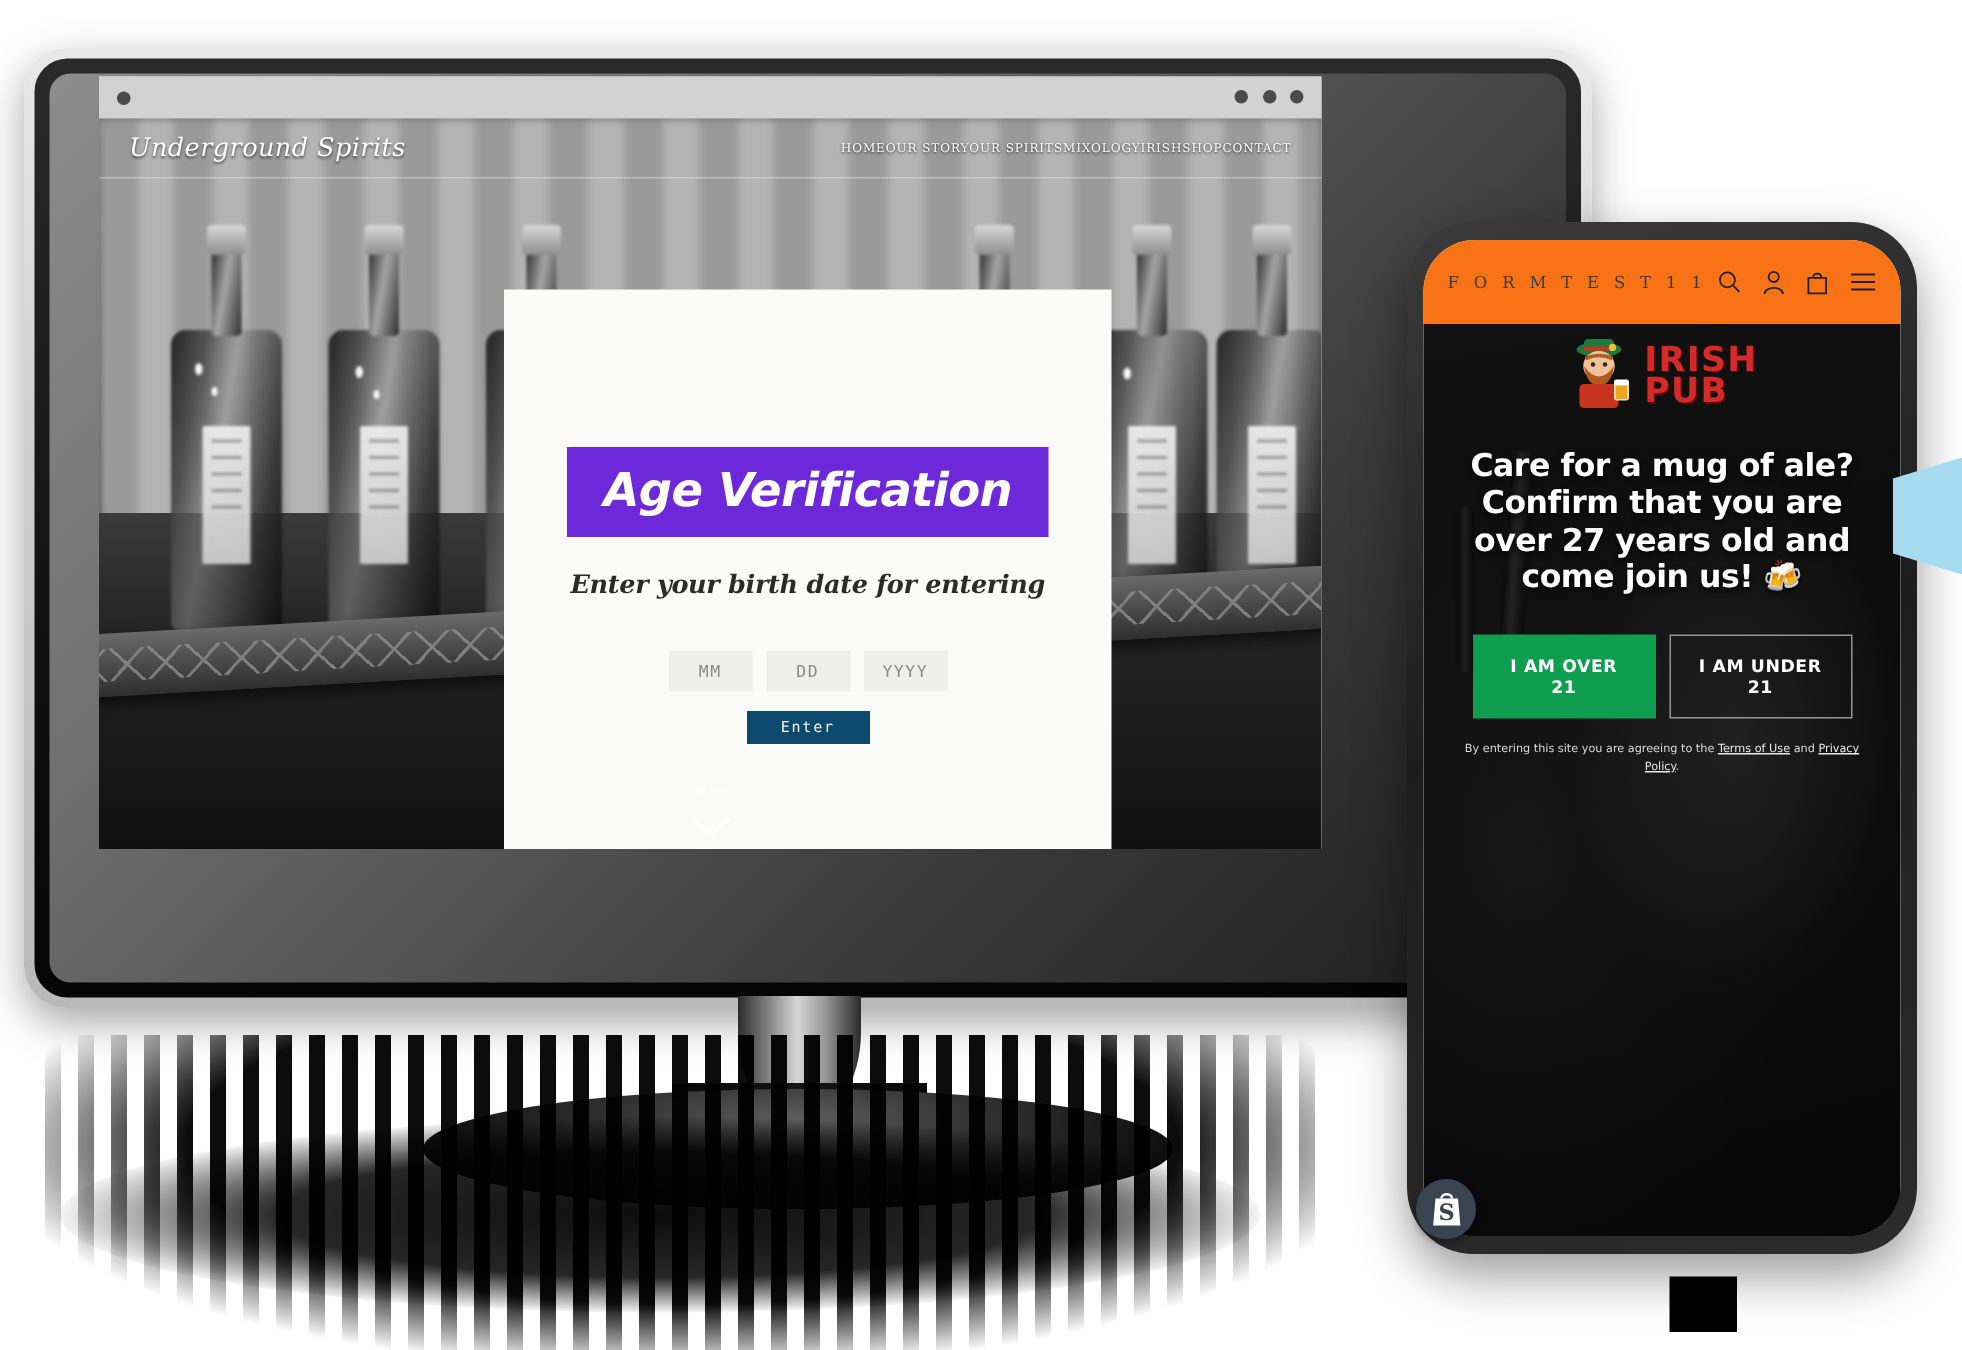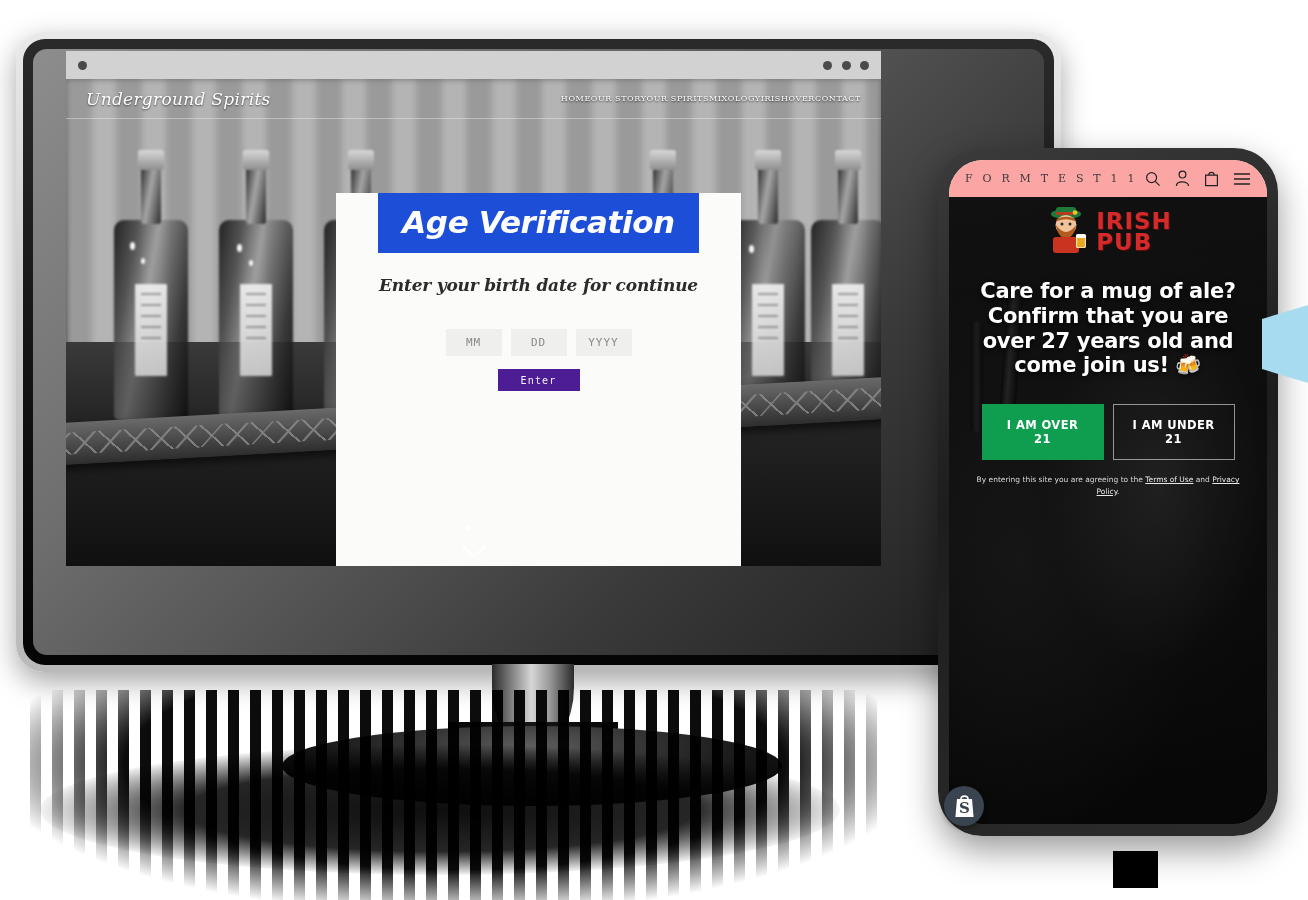--- a/index.html
+++ b/index.html
@@ -112,37 +112,37 @@
   .site-nav span{color:#fff;font-family:"DejaVu Serif",serif;font-size:8px;
     letter-spacing:.6px;text-shadow:0 1px 2px rgba(0,0,0,.8);white-space:nowrap;}
 
   
   .agegate{
     position:absolute;left:270px;top:114px;width:405px;height:390px;
     background:#fbfbfa;z-index:6;display:flex;flex-direction:column;
     align-items:center;
   }
   .ag-title{
-    background:#1d4ed8;color:#fdfdfd;
+    margin-top:105px;background:#6d28d9;color:#fdfdfd;
     font-family:"DejaVu Sans",sans-serif;font-weight:bold;font-style:italic;
     font-size:31px;letter-spacing:-.4px;padding:11px 24px 13px;
   }
   .ag-sub{
     margin-top:22px;color:#2b2b2b;font-family:"DejaVu Serif",serif;
     font-weight:bold;font-style:italic;font-size:17px;letter-spacing:-.2px;
   }
   .ag-fields{margin-top:34px;display:flex;gap:9px;align-items:flex-end;}
   .ag-fields input{
     width:56px;height:27px;border:none;background:#efefee;color:#8a8a8a;
     text-align:center;font-family:"DejaVu Sans Mono",monospace;font-size:11px;
     letter-spacing:1px;box-sizing:border-box;
   }
   .ag-fields input::placeholder{color:#8a8a8a;}
   .ag-enter{
-    margin-top:13px;width:82px;height:22px;background:#4c1d95;color:#f4f4f4;
+    margin-top:13px;width:82px;height:22px;background:#0c4a6e;color:#f4f4f4;
     border:none;font-family:"DejaVu Sans Mono",monospace;font-size:10px;
     letter-spacing:1.2px;cursor:pointer;
   }
   .carousel-dots{position:absolute;left:50%;bottom:36px;transform:translateX(-50%);
     display:flex;gap:7px;z-index:7;}
   .cd{width:5px;height:5px;border-radius:50%;background:rgba(255,255,255,.55);}
   .cd.on{background:#fff;}
   .scroll-chevron{position:absolute;left:50%;bottom:8px;transform:translateX(-50%);
     width:28px;height:14px;z-index:7;}
 
@@ -150,22 +150,22 @@
   .phone{
     position:absolute;left:938px;top:148px;width:340px;height:688px;
     background:linear-gradient(160deg,#3b3b3b 0%,#1d1d1d 45%,#2c2c2c 100%);
     border-radius:44px;padding:12px 11px;box-sizing:border-box;
     box-shadow:0 14px 34px rgba(0,0,0,.4);
   }
   .phone-screen{
     position:relative;width:100%;height:100%;background:#fff;
     border-radius:34px;overflow:hidden;display:flex;flex-direction:column;
   }
-  .ph-header{height:37px;display:flex;align-items:center;justify-content:space-between;
-    padding:16px 16px;box-sizing:border-box;background:#fca5a5;flex:none;}
+  .ph-header{height:56px;display:flex;align-items:center;justify-content:space-between;
+    padding:16px 16px;box-sizing:border-box;background:#f97316;flex:none;}
   .ph-store{font-family:"DejaVu Serif",serif;font-size:11px;letter-spacing:3.2px;
     color:#3c3c3c;}
   .ph-icons{display:flex;align-items:center;gap:14px;}
   .ph-body{position:relative;flex:1;overflow:hidden;background:#0c0c0c;}
   .tap-photo{position:absolute;inset:0;
     background:
       radial-gradient(ellipse at 66% 46%,rgba(120,115,110,.55) 0%,rgba(40,38,36,.2) 38%,transparent 62%),
       radial-gradient(ellipse at 22% 58%,rgba(90,88,86,.45) 0%,transparent 55%),
       linear-gradient(170deg,#272625 0%,#1a1918 40%,#0b0b0b 100%);
     filter:grayscale(1);}
@@ -302,28 +302,28 @@
       </div>
 
       <div class="site-header">
         <div class="brand">Underground Spirits</div>
         <div class="site-nav">
           <span>HOME</span>
           <span>OUR STORY</span>
           <span>OUR SPIRITS</span>
           <span>MIXOLOGY</span>
           <span>IRISH</span>
-          <span>OVER</span>
+          <span>SHOP</span>
           <span>CONTACT</span>
         </div>
       </div>
 
       <div class="agegate">
         <div class="ag-title">Age Verification</div>
-        <div class="ag-sub">Enter your birth date for continue</div>
+        <div class="ag-sub">Enter your birth date for entering</div>
         <div class="ag-fields">
           <input type="text" placeholder="MM" style="">
           <input type="text" placeholder="DD" style="">
           <input type="text" placeholder="YYYY" style="">
         </div>
         <button class="ag-enter">Enter</button>
       </div>
 
       <div class="carousel-dots">
         <span class="cd on"></span>

